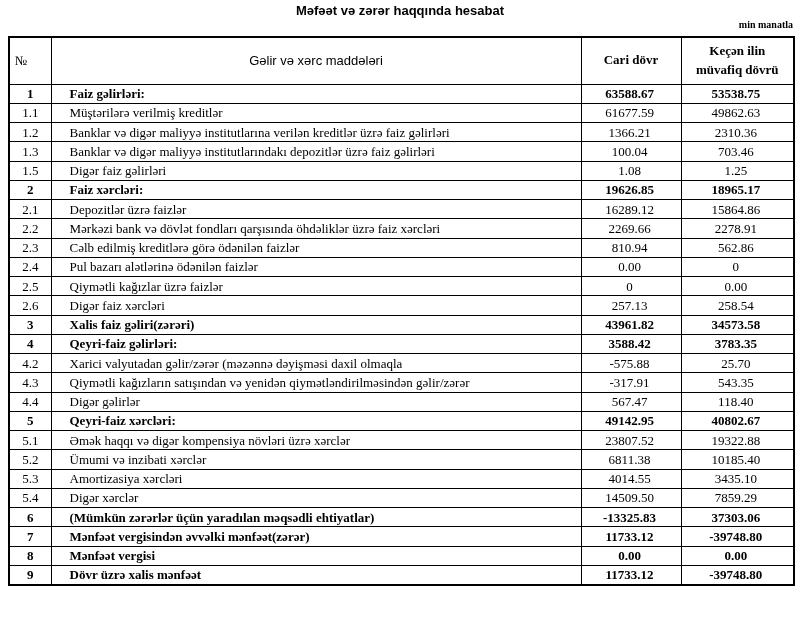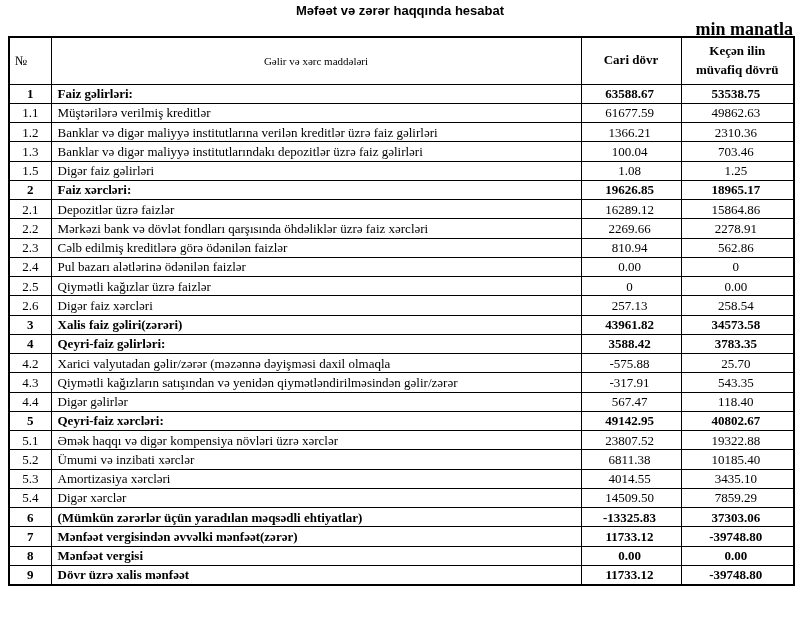--- a/index.html
+++ b/index.html
@@ -13,21 +13,21 @@
   .page { position: relative; width: 800px; height: 625px; background: #fff; }
   .doc-title {
     position: absolute; top: 3px; left: 0; width: 800px;
     text-align: center;
     font-family: "Liberation Sans", sans-serif;
     font-weight: bold; font-size: 13px;
   }
   .unit-note {
     position: absolute; top: 19px; right: 7px;
     font-family: "Liberation Serif", serif;
-    font-weight: bold; font-size: 18px;
+    font-weight: bold; font-size: 10px;
   }
   table.report {
     position: absolute; top: 36px; left: 8px;
     width: 785px;
     border-collapse: collapse;
     table-layout: fixed;
     border: 2px solid #000;
   }
   col.c-no   { width: 42px; }
   col.c-item { width: 530px; }
@@ -40,34 +40,34 @@
     white-space: nowrap;
   }
   thead tr { height: 47px; }
   th { font-weight: normal; }
   th.h-no {
     text-align: left; padding-left: 5px;
     font-size: 13px; font-family: "Liberation Serif", serif;
   }
   th.h-item {
     text-align: center;
-    font-family: Liberation Serif, serif;
-    font-size: 11px;
+    font-family: Liberation Sans, sans-serif;
+    font-size: 13px;
   }
   th.h-num {
     text-align: center;
     font-family: "Liberation Serif", serif;
     font-weight: bold; font-size: 13px;
     white-space: normal; line-height: 1.45;
     padding: 0 4px;
   }
   tbody tr { height: 19.25px; }
   tbody td { font-size: 13px; line-height: 1; }
   td.col-no   { text-align: center; }
-  td.col-label{ text-align: left; padding-left: 6px; }
+  td.col-label{ text-align: left; padding-left: 18px; }
   td.col-num  { text-align: center; padding-right: 3px; }
   tr.bold td  { font-weight: bold; }
 </style>
 </head>
 <body>
 
 <div class="page">
   <div class="doc-title">Məfəət və zərər haqqında hesabat</div>
   <div class="unit-note">min manatla</div>
 

